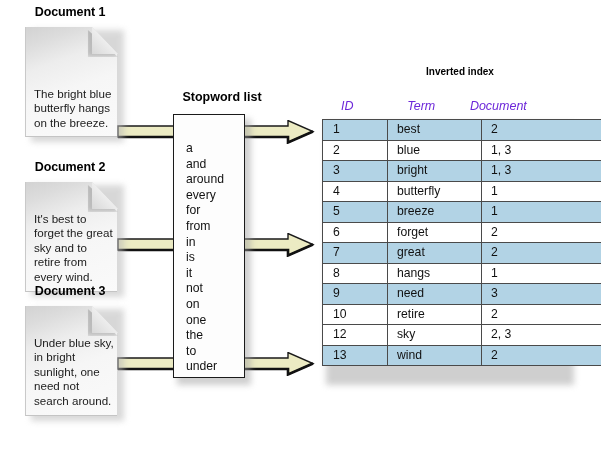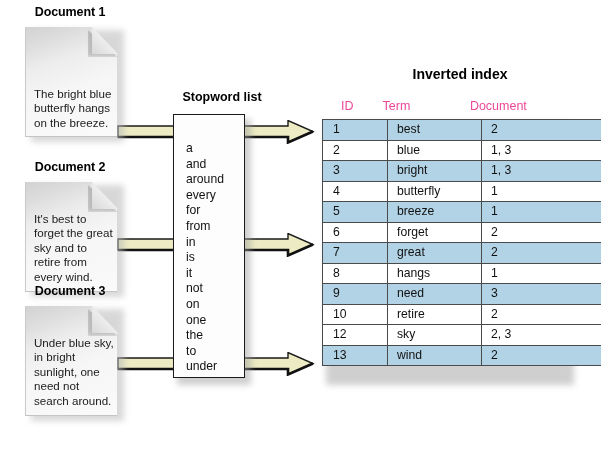--- a/index.html
+++ b/index.html
@@ -85,29 +85,29 @@
   }
   #stopword-list{
     position:absolute;left:12px;top:26px;
     font-size:12.2px;line-height:15.6px;color:#111;
   }
   #stopword-list div{white-space:nowrap;}
 
   
   #table-title{
     position:absolute;left:380px;top:66px;width:160px;
-    text-align:center;font-size:14px;font-weight:bold;
+    text-align:center;font-size:10px;font-weight:bold;
   }
   #index-wrap{position:absolute;left:322px;top:92px;width:250px;}
   #index-head{
     display:flex;height:27px;align-items:center;
-    font-size:12.5px;color:#ec4899;
+    font-size:12.5px;color:#6d28d9;font-style:italic;
   }
   #index-head .h-id{width:55px;text-align:center;}
-  #index-head .h-term{width:84px;padding-left:10px;}
+  #index-head .h-term{width:84px;padding-left:10px;text-align:center;}
   #index-head .h-doc{width:111px;padding-left:10px;}
   #index-table-shadow{
     position:absolute;left:326px;top:124px;width:248px;height:262px;
     background:#a8a8a8;filter:blur(3px);opacity:.55;
   }
   table.index{
     position:relative;
     border-collapse:collapse;
     width:248px;
     background:#fff;

